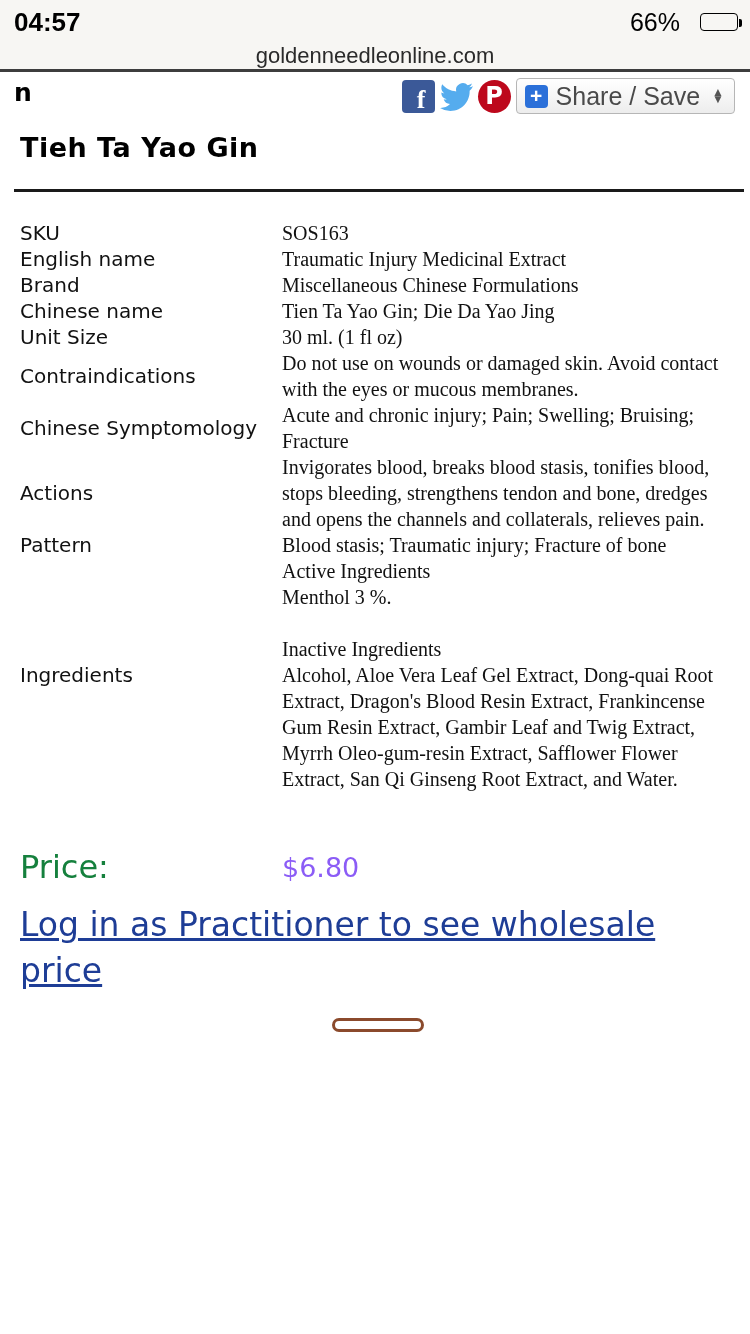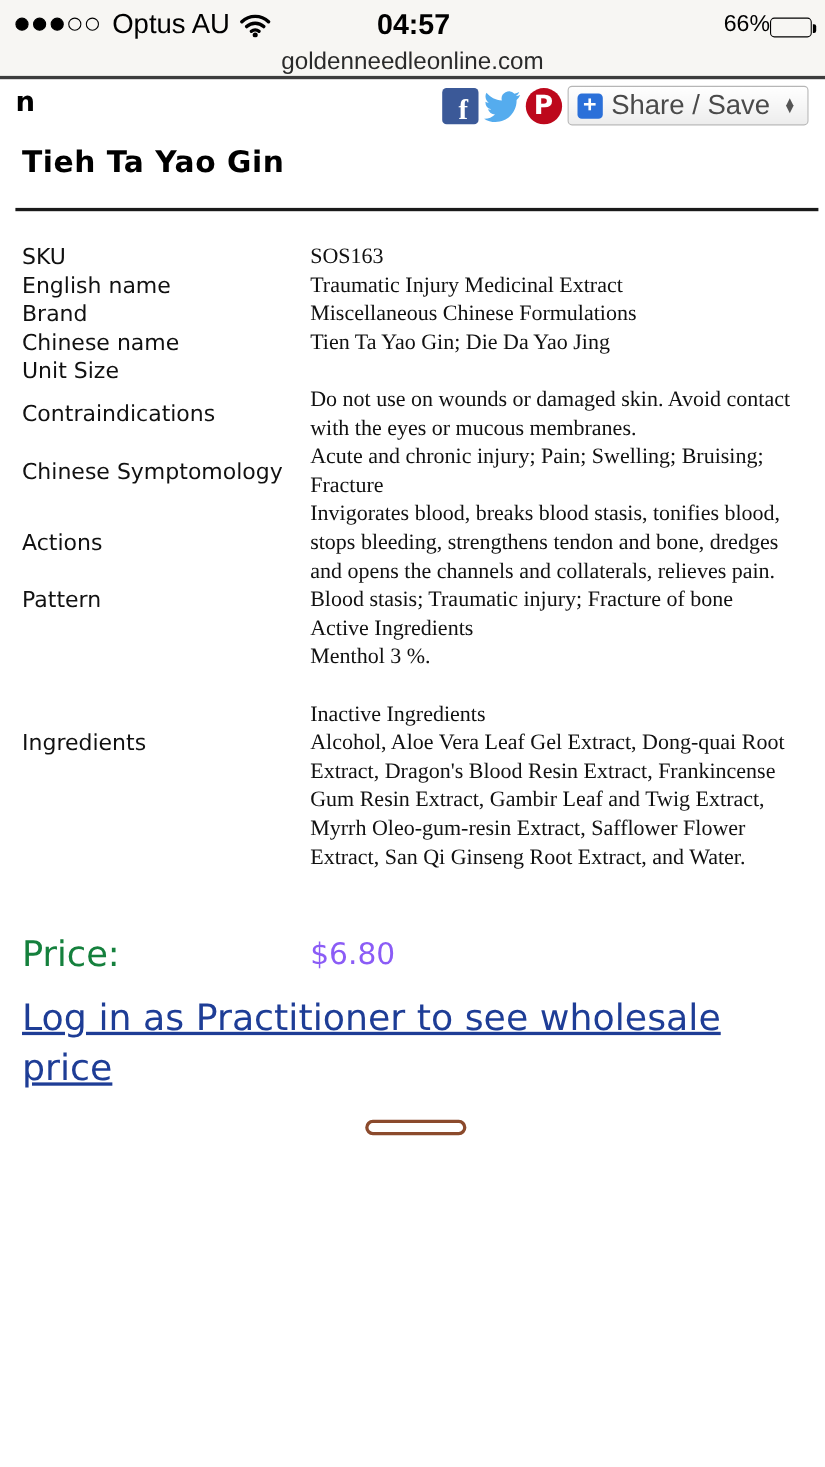--- a/index.html
+++ b/index.html
@@ -8,21 +8,21 @@
 
   
   .chrome { background:#f7f6f3; border-bottom:3px solid #3d3d3d; }
   .statusbar { height:40px; display:flex; align-items:center; padding:4px 12px 0 14px;
                font-family:"Liberation Sans", sans-serif; font-size:25px; color:#000; }
   .sb-left { display:flex; align-items:center; gap:8px; flex:1; }
   .dots { display:flex; gap:4px; align-items:center; margin-right:4px; }
   .dot { width:12px; height:12px; border-radius:50%; border:1.5px solid #000; }
   .dot.filled { background:#000; }
   .sb-time { flex:0 0 auto; font-weight:600; font-size:26px; }
-  .sb-right { display:flex; align-items:flex-end; justify-content:flex-end; gap:0; flex:1; font-size:21px; }
+  .sb-right { display:flex; align-items:center; justify-content:flex-end; gap:20px; flex:1; font-size:25px; }
   .battery { width:38px; height:18px; border:1.5px solid #000; border-radius:4px; padding:1.5px;
              position:relative; }
   .battery-fill { height:100%; background:#000; border-radius:1px; }
   .battery-nub { position:absolute; right:-5px; top:5px; width:3px; height:8px;
                  background:#000; border-radius:0 2px 2px 0; }
   .urlbar { height:29px; display:flex; align-items:flex-end; justify-content:center;
             font-family:"Liberation Sans", sans-serif; font-size:22px; color:#2a2a2a; }
 
   
   .content { padding:0 15px 0 20px; }
@@ -61,36 +61,20 @@
                    border:3px solid #8b4a2c; border-radius:9px; }
 
   
   .wifi { width:30px; height:23px; }
 </style>
 </head>
 <body>
 
 <div class="chrome">
   <div class="statusbar">
-    <div class="sb-left">
-      <span class="dots">
-        <span class="dot filled"></span>
-          <span class="dot filled"></span>
-          <span class="dot filled"></span>
-          <span class="dot"></span>
-          <span class="dot"></span>
-      </span>
-      <span>Optus AU</span>
-      <svg class="wifi" viewBox="0 0 24 19">
-        <path d="M2 7.2 a14.5 14.5 0 0 1 20 0" fill="none" stroke="#000" stroke-width="2.6" stroke-linecap="round"></path>
-        <path d="M5.6 10.9 a9.2 9.2 0 0 1 12.8 0" fill="none" stroke="#000" stroke-width="2.6" stroke-linecap="round"></path>
-        <path d="M9.2 14.4 a4.3 4.3 0 0 1 5.6 0" fill="none" stroke="#000" stroke-width="2.6" stroke-linecap="round"></path>
-        <circle cx="12" cy="17.2" r="1.9" fill="#000"></circle>
-      </svg>
-    </div>
     <div class="sb-time">04:57</div>
     <div class="sb-right">
       <span>66%</span>
       <span class="battery">
         <span class="battery-fill" style="width: 66%;"></span>
         <span class="battery-nub"></span>
       </span>
     </div>
   </div>
   <div class="urlbar">
@@ -137,20 +121,21 @@
     <div class="attr-row">
       <div class="attr-label">Brand</div>
       <div class="attr-value">Miscellaneous Chinese Formulations</div>
     </div>
     <div class="attr-row">
       <div class="attr-label">Chinese name</div>
       <div class="attr-value">Tien Ta Yao Gin; Die Da Yao Jing</div>
     </div>
     <div class="attr-row">
       <div class="attr-label">Unit Size</div>
+      <div class="attr-value">30 ml. (1 fl oz)</div>
     </div>
     <div class="attr-row">
       <div class="attr-label">Contraindications</div>
       <div class="attr-value">Do not use on wounds or damaged skin. Avoid contact with the eyes or mucous membranes.</div>
     </div>
     <div class="attr-row">
       <div class="attr-label">Chinese Symptomology</div>
       <div class="attr-value">Acute and chronic injury; Pain; Swelling; Bruising; Fracture</div>
     </div>
     <div class="attr-row">

